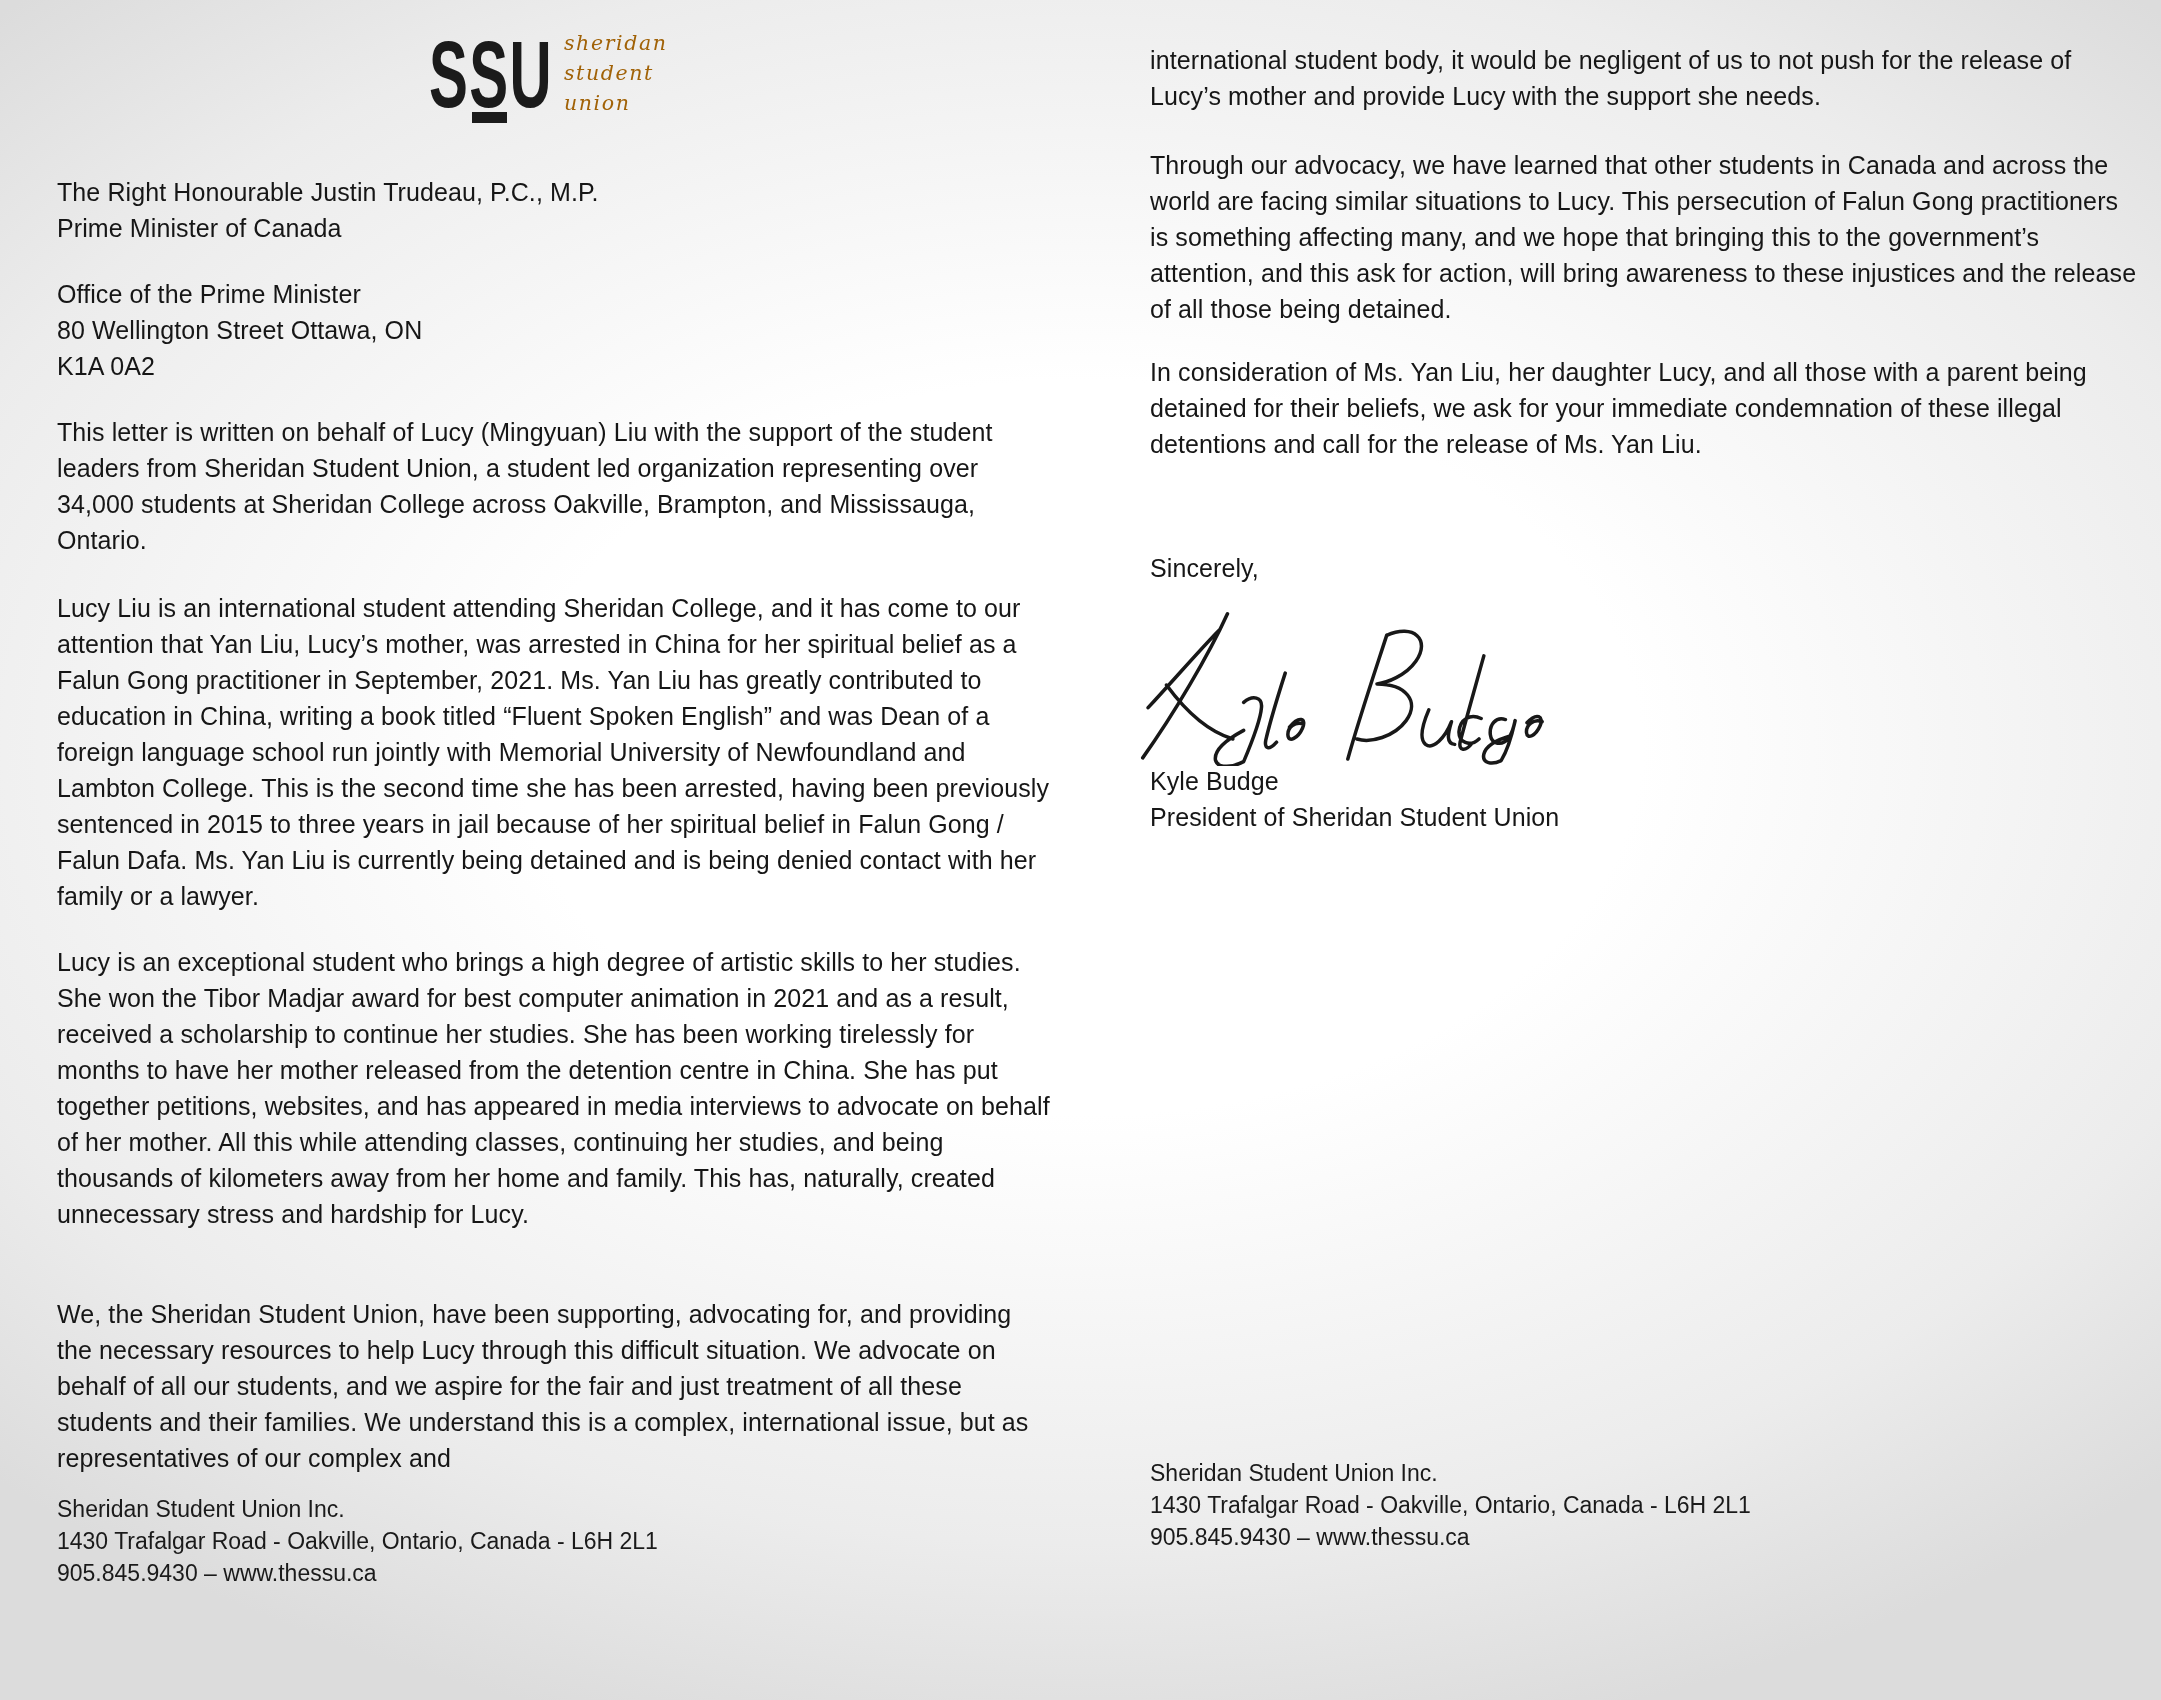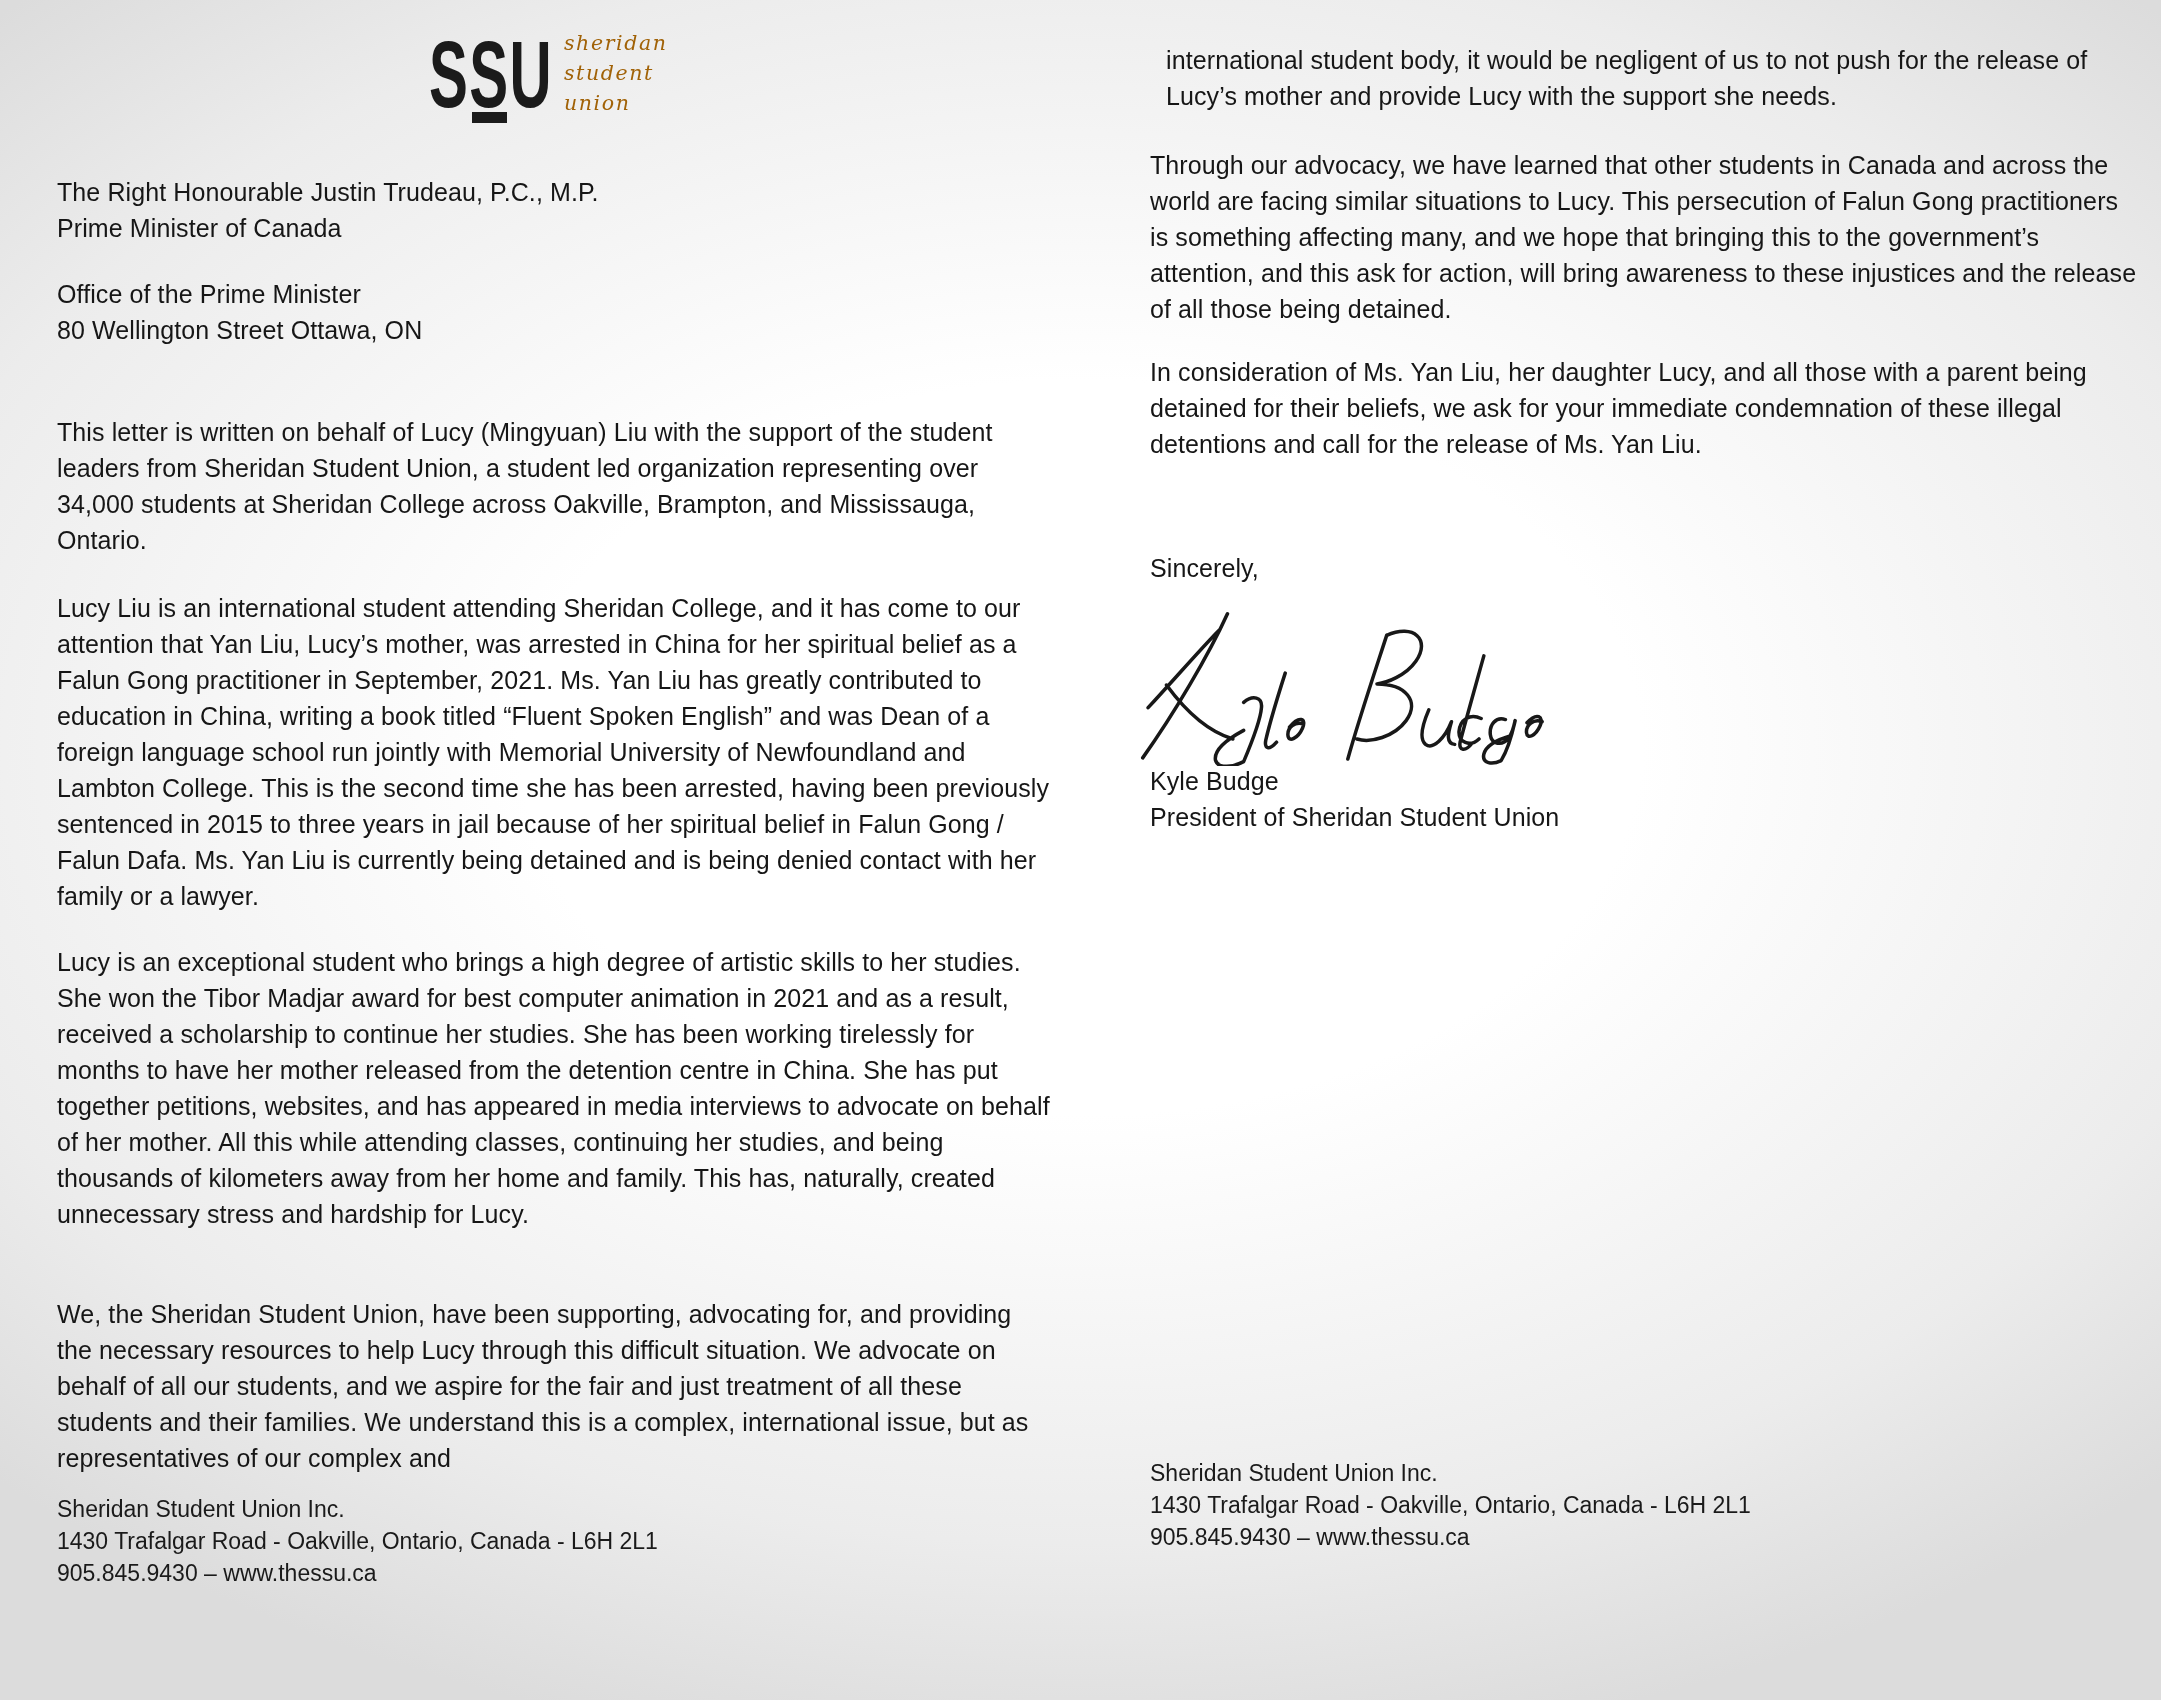--- a/index.html
+++ b/index.html
@@ -65,37 +65,38 @@
   </div>
 
   <div class="tblock col-l" style="top:174px;">
     <div>The Right Honourable Justin Trudeau, P.C., M.P.</div>
     <div>Prime Minister of Canada</div>
   </div>
 
   <div class="tblock col-l" style="top:276px;">
     <div>Office of the Prime Minister</div>
     <div>80 Wellington Street Ottawa, ON</div>
+    <div>K1A 0A2</div>
   </div>
 
   <div class="tblock col-l" style="top:414px;">This letter is written on behalf of Lucy (Mingyuan) Liu with the support of the student leaders from Sheridan Student Union, a student led organization representing over 34,000 students at Sheridan College across Oakville, Brampton, and Mississauga, Ontario.</div>
   <div class="tblock col-l" style="top:590px;">Lucy Liu is an international student attending Sheridan College, and it has come to our attention that Yan Liu, Lucy’s mother, was arrested in China for her spiritual belief as a Falun Gong practitioner in September, 2021. Ms. Yan Liu has greatly contributed to education in China, writing a book titled “Fluent Spoken English” and was Dean of a foreign language school run jointly with Memorial University of Newfoundland and Lambton College. This is the second time she has been arrested, having been previously sentenced in 2015 to three years in jail because of her spiritual belief in Falun Gong / Falun Dafa. Ms. Yan Liu is currently being detained and is being denied contact with her family or a lawyer.</div>
   <div class="tblock col-l" style="top:944px;">Lucy is an exceptional student who brings a high degree of artistic skills to her studies. She won the Tibor Madjar award for best computer animation in 2021 and as a result, received a scholarship to continue her studies. She has been working tirelessly for months to have her mother released from the detention centre in China. She has put together petitions, websites, and has appeared in media interviews to advocate on behalf of her mother. All this while attending classes, continuing her studies, and being thousands of kilometers away from her home and family. This has, naturally, created unnecessary stress and hardship for Lucy.</div>
   <div class="tblock col-l" style="top:1296px;">We, the Sheridan Student Union, have been supporting, advocating for, and providing the necessary resources to help Lucy through this difficult situation. We advocate on behalf of all our students, and we aspire for the fair and just treatment of all these students and their families. We understand this is a complex, international issue, but as representatives of our complex and</div>
 
   <div class="footer" style="left:57px;top:1493px;">
     <div>Sheridan Student Union Inc.</div>
     <div>1430 Trafalgar Road - Oakville, Ontario, Canada - L6H 2L1</div>
     <div>905.845.9430 – www.thessu.ca</div>
   </div>
 </div>
 
 <div class="page" id="page2">
 
-  <div class="tblock col-r" style="top:42px;margin-left:16px;">international student body, it would be negligent of us to not push for the release of Lucy’s mother and provide Lucy with the support she needs.</div>
+  <div class="tblock col-r" style="top:42px;">international student body, it would be negligent of us to not push for the release of Lucy’s mother and provide Lucy with the support she needs.</div>
   <div class="tblock col-r" style="top:147px;">Through our advocacy, we have learned that other students in Canada and across the world are facing similar situations to Lucy. This persecution of Falun Gong practitioners is something affecting many, and we hope that bringing this to the government’s attention, and this ask for action, will bring awareness to these injustices and the release of all those being detained.</div>
   <div class="tblock col-r" style="top:354px;">In consideration of Ms. Yan Liu, her daughter Lucy, and all those with a parent being detained for their beliefs, we ask for your immediate condemnation of these illegal detentions and call for the release of Ms. Yan Liu.</div>
 
   <div class="tblock col-r" style="top:550px;">Sincerely,</div>
 
   <div class="signature" aria-label="Kyle Budge">
     <svg viewBox="0 0 830 300" xmlns="http://www.w3.org/2000/svg">
       <path class="sig-stroke" d="M175,18 C140,95 75,205 18,285 M28,192 C85,130 130,78 160,48 M62,150 C95,195 135,235 185,250 M205,182 C222,168 240,172 238,192 C236,216 222,252 205,292 C186,302 158,306 153,290 C149,272 168,254 205,234 M282,128 C266,178 252,226 246,252 C243,268 252,272 266,256 M290,228 C308,206 322,212 314,230 C306,248 288,258 287,243 C286,228 300,217 316,222"></path>
       <path class="sig-stroke" d="M470,58 C445,135 418,215 398,287 M470,58 C520,36 552,66 524,106 C505,133 470,146 452,148 C505,148 532,180 506,216 C484,246 440,258 415,250 M548,196 C536,224 530,250 542,260 C556,271 578,248 590,218 C583,241 580,258 596,260 M650,96 C630,168 612,232 606,256 C603,272 616,274 628,258 M645,212 C624,202 606,214 604,236 C603,256 624,266 641,250 M690,214 C672,208 660,224 662,242 C664,260 684,264 696,248 C703,238 706,226 708,216 C700,252 692,274 682,290 C666,298 646,296 650,278 C654,262 672,252 700,244 M730,220 C748,200 762,208 754,226 C746,244 730,252 729,238 C728,224 742,212 758,218"></path>
     </svg>

